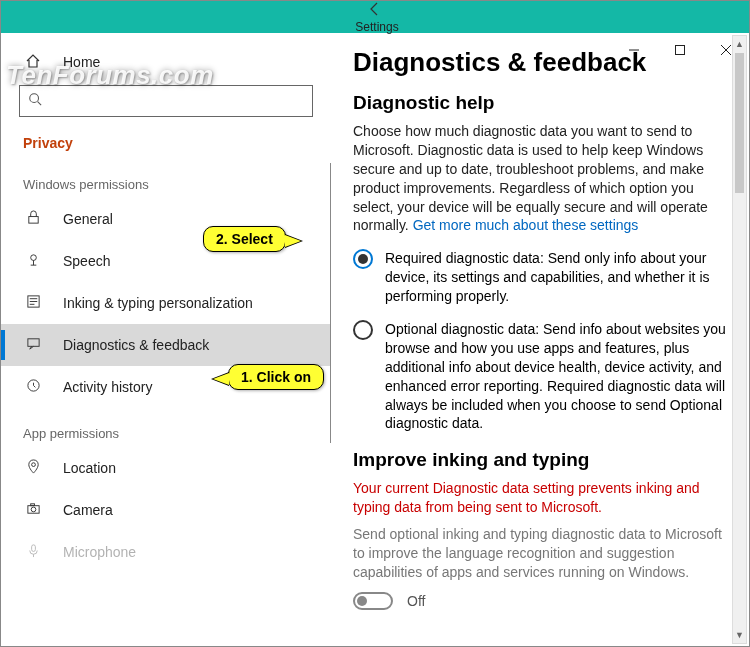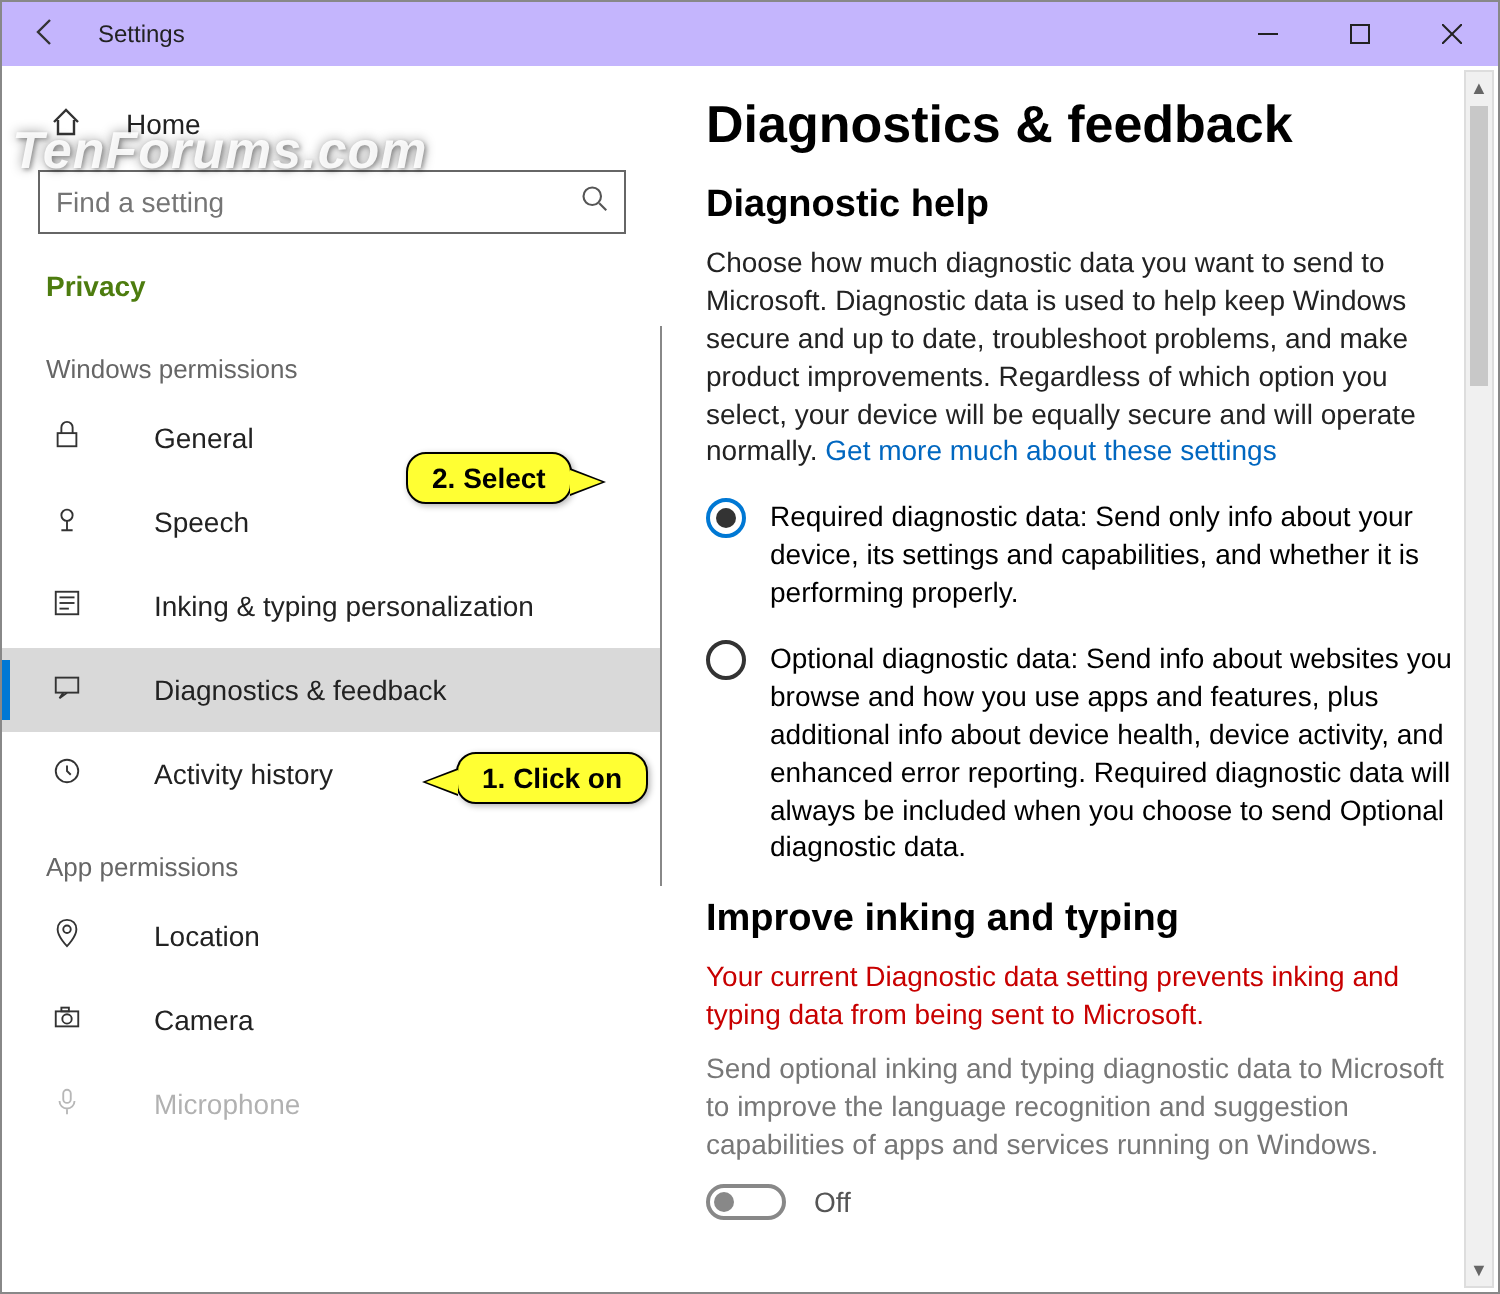--- a/index.html
+++ b/index.html
@@ -1,40 +1,40 @@
 <!DOCTYPE html>
 <html><head>
   <meta charset="utf-8">
   <style>
     * { box-sizing: border-box; margin: 0; padding: 0; font-family: "Segoe UI", Arial, sans-serif; }
     body { width: 750px; height: 647px; background: #fff; overflow: hidden; border: 1px solid #888; }
 
     
-    .titlebar { display: flex; align-items: center; height: 32px; background: #c4b5fd; }
+    .titlebar { display: flex; align-items: center; height: 32px; background: #14b8a6; flex-direction: column; }
     .titlebar-back { width: 44px; text-align: center; font-size: 14px; color: #333; }
     .titlebar-title { font-size: 12px; color: #222; padding-left: 4px; }
     .titlebar-controls { margin-left: auto; display: flex; }
     .titlebar-btn { width: 46px; height: 32px; display: flex; align-items: center; justify-content: center; color: #222; }
     .titlebar-btn svg { width: 10px; height: 10px; }
 
     
     .content { display: flex; height: calc(100% - 32px); }
     .sidebar { width: 330px; background: #fff; padding-top: 10px; position: relative; }
     .main { flex: 1; padding: 14px 20px 0 22px; position: relative; overflow: hidden; }
 
     
     .home-row { display: flex; align-items: center; height: 38px; padding-left: 22px; font-size: 14px; color: #222; }
     .home-row .icon { width: 20px; text-align: center; margin-right: 20px; }
     .search-wrap { padding: 4px 18px 10px 18px; }
     .search-box { display: flex; align-items: center; border: 1px solid #666; height: 32px; padding: 0 8px; background: #fff; }
     .search-box input { border: none; outline: none; flex: 1; font-size: 14px; background: transparent; }
     .search-box .sicon { color: #444; }
-    .section-head { padding: 8px 22px; font-size: 14px; font-weight: 600; color: #4d7c0f; }
+    .section-head { padding: 8px 22px; font-size: 14px; font-weight: 600; color: #c2410c; }
     .section-label { padding: 18px 22px 6px 22px; font-size: 13px; color: #666; }
-    .nav-item { display: flex; align-items: center; height: 42px; padding-left: 22px; font-size: 14px; color: #222; position: relative; gap: 14px; }
+    .nav-item { display: flex; align-items: center; height: 42px; padding-left: 22px; font-size: 14px; color: #222; position: relative; }
     .nav-item .icon { width: 20px; text-align: center; margin-right: 20px; color: #333; }
     .nav-item.active { background: #d9d9d9; }
     .nav-item.active::before { content: ""; position: absolute; left: 0; top: 6px; bottom: 6px; width: 4px; background: #0078d4; }
     .nav-item.cut { opacity:.35; }
     .sidebar-divider { position: absolute; right: 0; top: 130px; width: 1px; height: 280px; background: #888; }
 
     
     h1.page-title { font-size: 26px; font-weight: 600; margin-bottom: 14px; color: #000; }
     h2.sub { font-size: 19px; font-weight: 600; margin: 8px 0 8px 0; color: #000; }
     .desc { font-size: 14px; color: #222; line-height: 1.35; margin-bottom: 14px; }
@@ -51,21 +51,21 @@
     .toggle::after { content:""; position:absolute; left:2px; top:2px; width:10px; height:10px; background:#888; border-radius:50%; }
     .toggle-label { font-size:14px; color:#555; }
 
     .scrollbar { position:absolute; right:2px; top:2px; bottom:2px; width:15px; background:#f0f0f0; border:1px solid #ddd; }
     .scroll-arrow { height:16px; display:flex; align-items:center; justify-content:center; color:#666; font-size:9px; }
     .scroll-thumb { position:absolute; left:2px; right:2px; top:17px; height:140px; background:#c8c8c8; }
 
     
     .callout { position:absolute; background:#ffff33; border:1px solid #000; border-radius:10px; padding:4px 12px; font-size:14px; font-weight:700; color:#000; box-shadow:1px 1px 3px rgba(0,0,0,.3); z-index:50; }
     .callout::after { content:""; position:absolute; width:0; height:0; }
-    .callout.c1 { left: 228px; top: 376px; text-align: center; }
+    .callout.c1 { left: 228px; top: 364px; text-align: center; }
     .callout.c1::after { left:-16px; top:8px; border-top:6px solid transparent; border-bottom:6px solid transparent; border-right:16px solid #ffff33; }
     .callout.c1::before { content:""; position:absolute; left:-18px; top:7px; border-top:7px solid transparent; border-bottom:7px solid transparent; border-right:18px solid #000; z-index:-1; }
     .callout.c2 { left: 203px; top: 226px; }
     .callout.c2::after { right:-16px; top:8px; border-top:6px solid transparent; border-bottom:6px solid transparent; border-left:16px solid #ffff33; }
     .callout.c2::before { content:""; position:absolute; right:-18px; top:7px; border-top:7px solid transparent; border-bottom:7px solid transparent; border-left:18px solid #000; z-index:-1; }
 
     .watermark { position:absolute; left:6px; top:60px; color:rgba(255,255,255,.9); font-size:26px; font-weight:700; font-style:italic; text-shadow: 0 0 6px rgba(0,0,0,.4), 1px 1px 2px rgba(0,0,0,.3); letter-spacing:.5px; pointer-events:none; z-index:60; }
   </style>
 </head>
 <body>
@@ -101,21 +101,20 @@
 
   <div class="sidebar">
     <div class="home-row">
       <span class="icon"><svg width="16" height="16" viewBox="0 0 16 16">
             <path d="M2 8 L8 2 L14 8 M4 7 V14 H12 V7" stroke="#333" stroke-width="1.2" fill="none"></path>
           </svg></span>
       <span>Home</span>
     </div>
     <div class="search-wrap">
       <div class="search-box">
-        <input type="text" placeholder="Find a setting" style="">
         <span class="sicon"><svg width="14" height="14" viewBox="0 0 16 16">
               <circle cx="7" cy="7" r="5" stroke="#555" stroke-width="1.2" fill="none"></circle>
               <line x1="11" y1="11" x2="15" y2="15" stroke="#555" stroke-width="1.2"></line>
             </svg></span>
       </div>
     </div>
     <div class="section-head">Privacy</div>
 
     <div class="section-label">Windows permissions</div>
 

